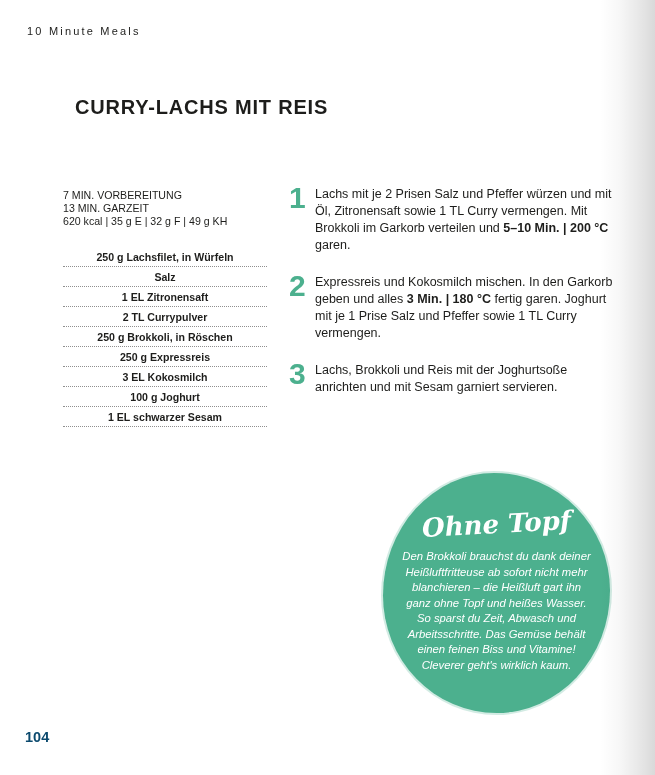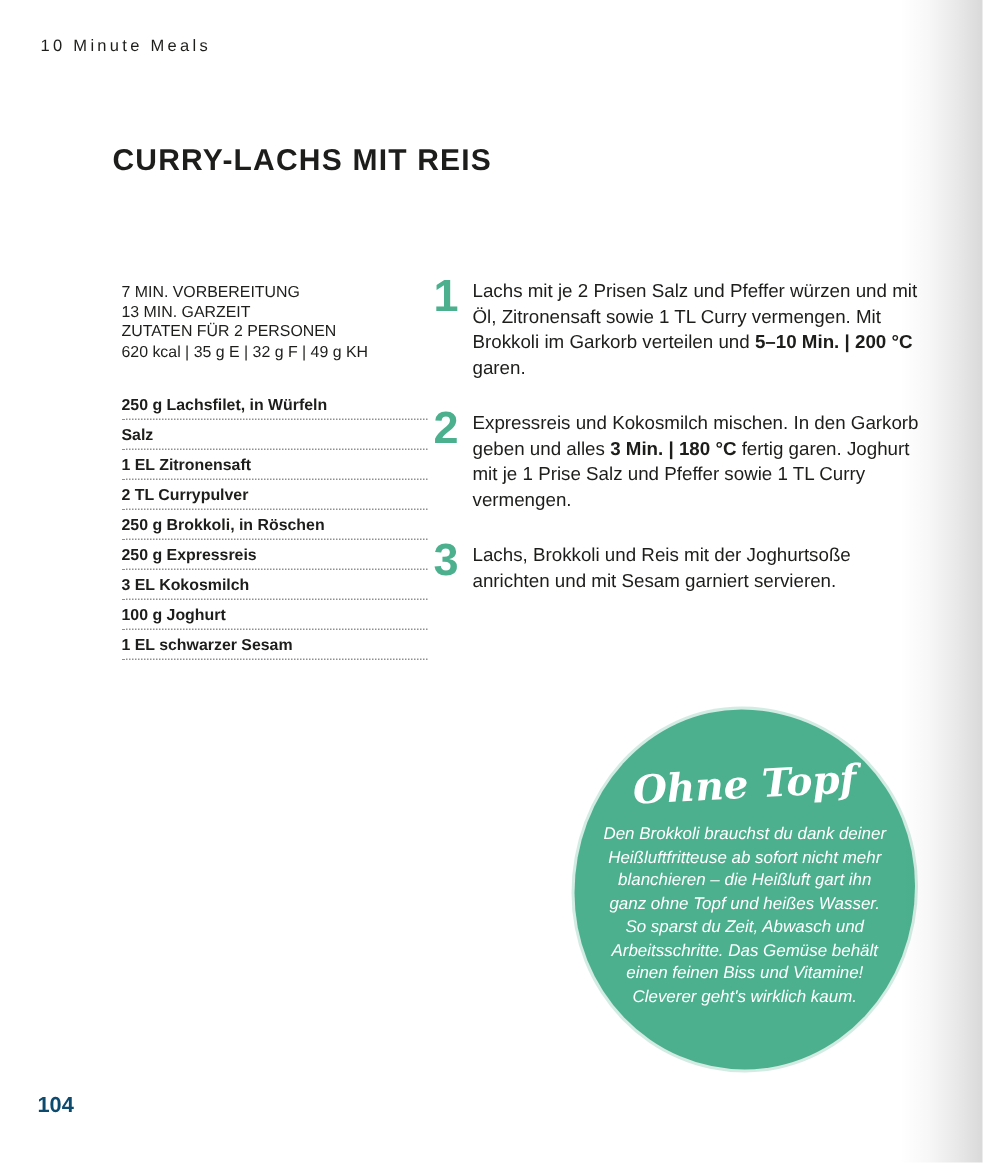--- a/index.html
+++ b/index.html
@@ -24,31 +24,32 @@
     position: absolute; left: 27px; top: 25px;
     font-size: 11px; letter-spacing: 2.2px; color: #1d1d1b;
   }
 
   .recipe-title {
     position: absolute; left: 75px; top: 96px;
     font-size: 20px; font-weight: bold; letter-spacing: 0.8px;
     color: #1d1d1b; white-space: nowrap;
   }
 
-  .left-col { position: absolute; left: 81px; top: 189px; width: 204px; }
+  .left-col { position: absolute; left: 63px; top: 189px; width: 204px; }
 
   .meta { font-size: 10.6px; line-height: 13.2px; color: #1d1d1b; }
   .meta div { white-space: nowrap; }
 
   .ingredients { list-style: none; margin-top: 18px; }
   .ingredients li {
     font-size: 10.6px; font-weight: bold; line-height: 12px;
     padding: 4px 0 3px 0;
     border-bottom: 1px dotted #8f8f8f;
     white-space: nowrap;
+    text-align: center;
   }
   .ingredients li:last-child { border-bottom: 1px dotted #8f8f8f; }
 
   .steps { position: absolute; left: 289px; top: 185px; width: 325px; }
   .step { display: flex; margin-bottom: 19px; }
   .step-num {
     flex: 0 0 26px;
     font-size: 30px; line-height: 26px; font-weight: bold;
     color: #4cb08e;
     letter-spacing: -1px;
@@ -92,21 +93,20 @@
 <div class="page">
 
   <div class="running-header">10 Minute Meals</div>
 
   <h1 class="recipe-title">CURRY-LACHS MIT REIS</h1>
 
   <div class="left-col">
     <div class="meta">
       <div>7 MIN. VORBEREITUNG</div>
       <div>13 MIN. GARZEIT</div>
-      <div>ZUTATEN FÜR 2 PERSONEN</div>
       <div>620 kcal | 35 g E | 32 g F | 49 g KH</div>
     </div>
     <ul class="ingredients">
       <li>250 g Lachsfilet, in Würfeln</li>
       <li>Salz</li>
       <li>1 EL Zitronensaft</li>
       <li>2 TL Currypulver</li>
       <li>250 g Brokkoli, in Röschen</li>
       <li>250 g Expressreis</li>
       <li>3 EL Kokosmilch</li>

